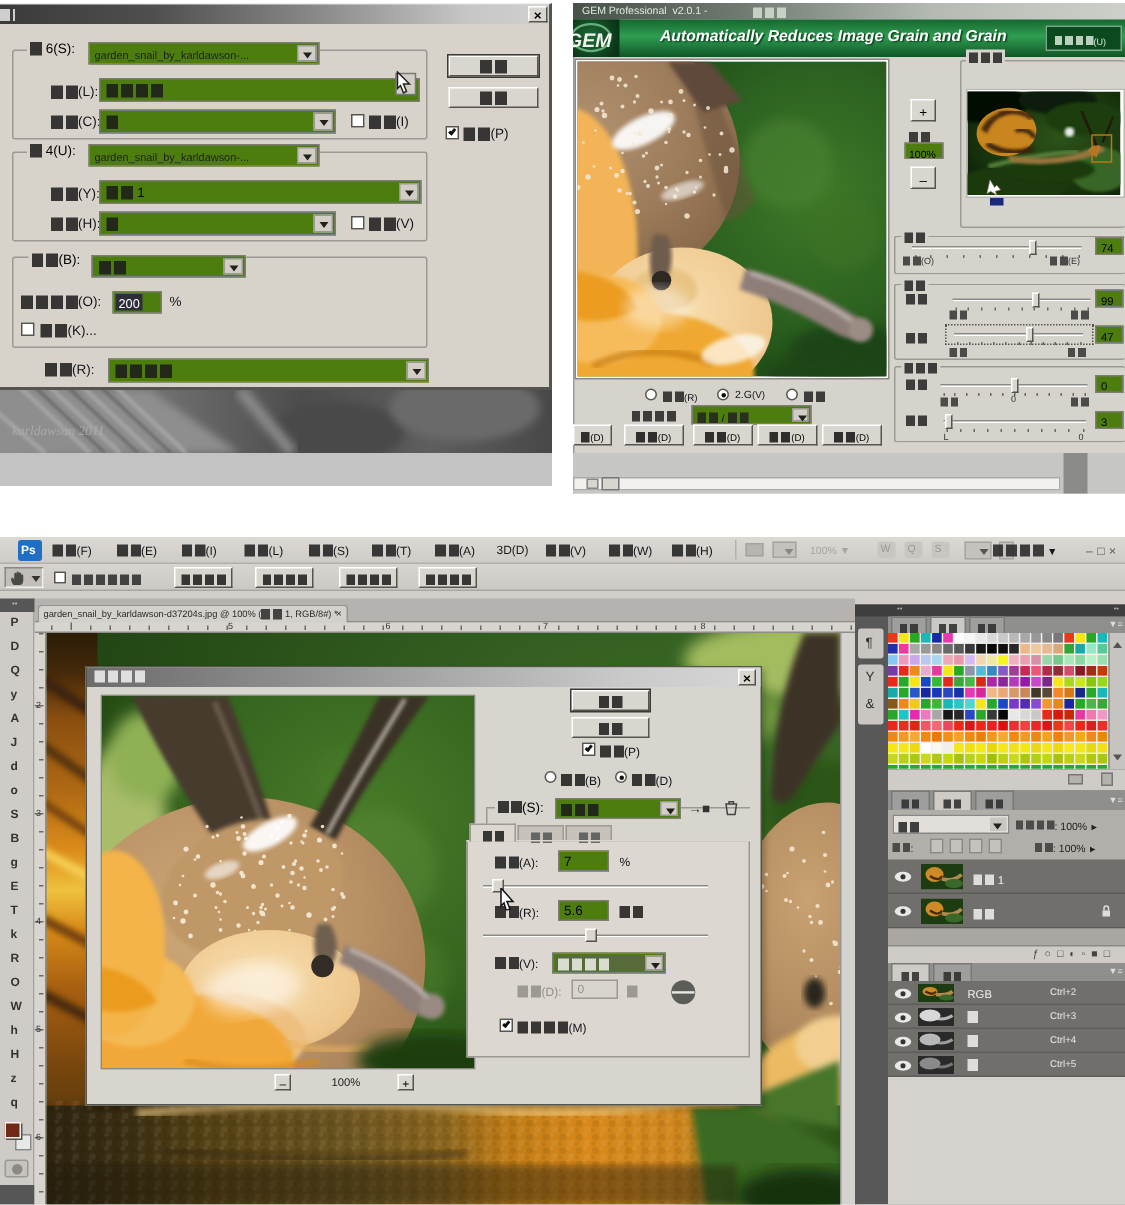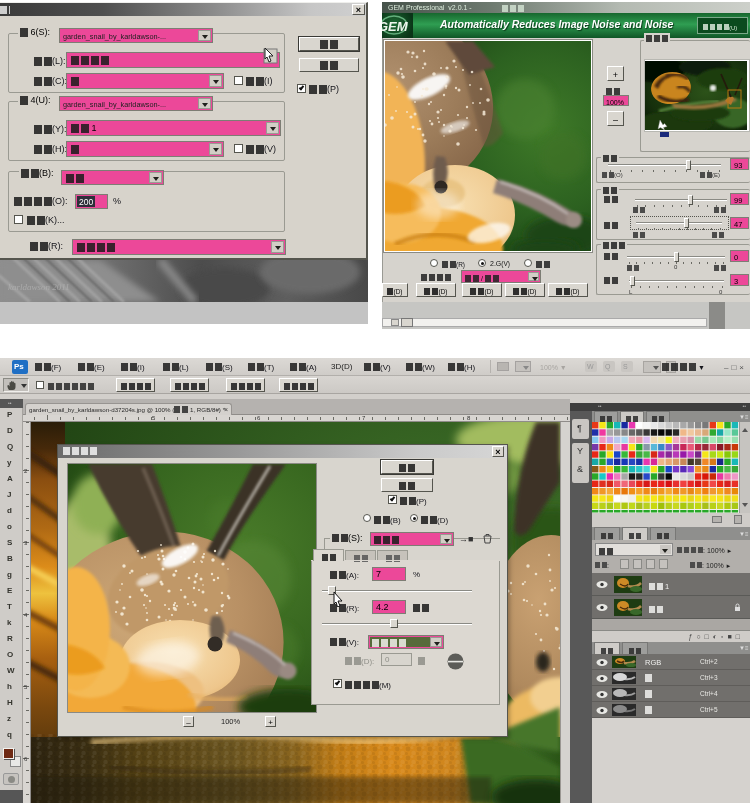--- a/index.html
+++ b/index.html
@@ -1,18 +1,18 @@
 <!DOCTYPE html>
 <html><head><meta charset="utf-8"><style>
 *{margin:0;padding:0;box-sizing:border-box}
 body{width:750px;height:803px;background:#fff;font-family:"Liberation Sans",sans-serif;position:relative;overflow:hidden;font-size:9px;line-height:1}
 i,span,div{line-height:1}
 .z{display:inline-block;vertical-align:middle;opacity:.85;margin-top:-1px}
 .ab{position:absolute}
-.fld{position:absolute;background:#ec4899;border:1px solid #7d7d74}
+.fld{position:absolute;background:#4d7c0f;border:1px solid #7d7d74}
 .btn{position:absolute;background:#d9d6cf;border:1px solid;border-color:#fff #55554e #55554e #fff;text-align:center}
 .btn>b{position:absolute;left:0;right:0;font-weight:normal;text-align:center}
 .tri{position:absolute;width:0;height:0;border:3px solid transparent;border-top:4px solid #20201c}
 .arw{position:absolute;right:1px;top:1px;bottom:1px;width:13px;background:#d2cec6;border:1px solid #9a9a92}
 .cb{position:absolute;width:9px;height:9px;background:#fff;border:1px solid #55554e}
 .ck{position:absolute;left:1px;top:1px;width:5px;height:3px;border-left:2px solid #111;border-bottom:2px solid #111;transform:rotate(-50deg)}
 .rd{position:absolute;width:8px;height:8px;background:#fff;border:1px solid #55554e;border-radius:50%}
 .rdot{position:absolute;left:2px;top:2px;width:3px;height:3px;background:#111;border-radius:50%}
 .gb{position:absolute;border:1px solid #9a9a92;border-radius:2px}
 .t{position:absolute;white-space:nowrap}
@@ -150,21 +150,21 @@
 <div class="ab" style="left:382px;top:2px;width:368px;height:327px;background:#d6d3cd;border-left:1px solid #9a9a94"></div>
 <div class="ab" style="left:382px;top:2px;width:368px;height:11px;background:linear-gradient(90deg,#46524a,#6e7a70 30%,#b4bab2 65%,#cdd0ca)">
     <span style="position:absolute;left:6px;top:2px;font-size:7px;color:#dcecdc">GEM Professional&nbsp;&nbsp;v2.0.1 - </span>
     <span style="position:absolute;left:120px;top:2px"><i class="z" style="width:22px;height:7px;background:repeating-linear-gradient(90deg,#d0e0d0 0 6px,transparent 6px 8px)"></i></span>
   </div>
 <div class="ab" style="left:382px;top:13px;width:368px;height:25px;background:linear-gradient(180deg,#17672e,#2f9e52 45%,#0f5626)"></div>
 <div class="ab" style="left:382px;top:13px;width:31px;height:25px;background:radial-gradient(circle at 40% 45%,#1e6a34,#0a3518 80%)"><svg width="31" height="25">
       <ellipse cx="12" cy="12" rx="13" ry="9" fill="none" stroke="#7fcf9a" stroke-width="1.5" opacity=".75"></ellipse>
       <text x="-4" y="18" font-size="13" font-weight="bold" font-style="italic" fill="#eef6ee" font-family="Liberation Sans">GEM</text>
     </svg></div>
-<div class="t" style="left:440px;top:19px;font-size:10.5px;color:#fff;font-weight:bold;font-style:italic;text-shadow:1px 1px 1px #0a3a18">Automatically Reduces Image Noise and Noise</div>
+<div class="t" style="left:440px;top:19px;font-size:10.5px;color:#fff;font-weight:bold;font-style:italic;text-shadow:1px 1px 1px #0a3a18">Automatically Reduces Image Grain and Grain</div>
 <div class="ab" style="left:697px;top:17px;width:51px;height:17px;background:#0b4a1e;border:1px solid #7aa888">
     <span style="position:absolute;left:5px;top:5px"><i class="z" style="width:26px;height:6px;background:repeating-linear-gradient(90deg,#d8e8d8 0 5px,transparent 5px 7px)"></i><span style="font-size:6px;color:#d8e8d8">(U)</span></span>
   </div>
 <div class="ab" style="left:384px;top:40px;width:208px;height:212px;border:1px solid #fff;outline:1px solid #8a8a84"></div>
 <svg class="ab" style="left:385px;top:41px" width="206" height="210" viewBox="0 0 206 210">
 <defs>
 <radialGradient id="gbk" cx=".78" cy=".42" r=".72">
         <stop offset="0" stop-color="#3f7a28"></stop>
         <stop offset=".55" stop-color="#2c6120"></stop>
         <stop offset="1" stop-color="#1b4414"></stop>
@@ -342,21 +342,21 @@
     <i style="position:absolute;left:32px;top:0;width:1px;height:2px;background:#6a6a64"></i>
     <i style="position:absolute;left:43px;top:0;width:1px;height:2px;background:#6a6a64"></i>
     <i style="position:absolute;left:54px;top:0;width:1px;height:2px;background:#6a6a64"></i>
     <i style="position:absolute;left:65px;top:0;width:1px;height:2px;background:#6a6a64"></i>
     <i style="position:absolute;left:76px;top:0;width:1px;height:2px;background:#6a6a64"></i>
     <i style="position:absolute;left:87px;top:0;width:1px;height:2px;background:#6a6a64"></i>
     <i style="position:absolute;left:98px;top:0;width:1px;height:2px;background:#6a6a64"></i>
     <i style="position:absolute;left:109px;top:0;width:1px;height:2px;background:#6a6a64"></i>
   </div>
 <div class="fld" style="left:730px;top:158px;width:19px;height:12px">
-    <span style="position:absolute;left:3px;top:2px;white-space:nowrap"><span style="font-size:7.5px">93</span></span>
+    <span style="position:absolute;left:3px;top:2px;white-space:nowrap"><span style="font-size:7.5px">74</span></span>
   </div>
 <div class="t" style="left:602px;top:172px;font-size:6px;color:#333;"><i class="z" style="width:12px;height:6px;background:repeating-linear-gradient(90deg,#333 0 5px,transparent 5px 7px)"></i><span style="font-size:6px">(O)</span></div>
 <div class="t" style="left:700px;top:172px;font-size:6px;color:#333;"><i class="z" style="width:12px;height:6px;background:repeating-linear-gradient(90deg,#333 0 5px,transparent 5px 7px)"></i><span style="font-size:6px">(E)</span></div>
 <div class="gb" style="left:596px;top:189px;width:154px;height:51px;border-right:none"></div>
 <div class="ab" style="left:601px;top:185px;background:#d6d3cd;padding:1px 2px"><i class="z" style="width:14px;height:7px;background:repeating-linear-gradient(90deg,#222 0 6px,transparent 6px 8px)"></i></div>
 <div class="t" style="left:604px;top:195px;font-size:9px;color:#14141a;"><i class="z" style="width:14px;height:7px;background:repeating-linear-gradient(90deg,#222 0 6px,transparent 6px 8px)"></i></div>
 <div class="ab" style="left:635px;top:199px;width:92px;height:2px;background:#8a8a84;border-bottom:1px solid #fff"></div>
 <div class="ab" style="left:688px;top:195px;width:5px;height:10px;background:#d9d6cf;border:1px solid;border-color:#fff #55554e #55554e #fff"></div>
 <div class="ab" style="left:637px;top:205px;width:88px;height:3px;">
     <i style="position:absolute;left:0px;top:0;width:1px;height:2px;background:#6a6a64"></i>
@@ -1411,21 +1411,21 @@
     <span style="position:absolute;left:3px;top:2px;white-space:nowrap">7</span>
   </div>
 <div class="t" style="left:413px;top:571px;font-size:8px;color:#14141a;">%</div>
 <div class="ab" style="left:322px;top:590px;width:150px;height:2px;background:#8a8a84;border-bottom:1px solid #fff"></div>
 <div class="ab" style="left:328px;top:586px;width:8px;height:9px;background:#d9d6cf;border:1px solid;border-color:#fff #55554e #55554e #fff"></div>
 <svg class="ab" style="left:332px;top:592px;z-index:3" width="12" height="15">
     <path d="M2 0 L10 9 L6 9 L8 14 L5.5 15 L4 10 L2 12 Z" fill="#fff" stroke="#111" stroke-width="1"></path>
   </svg>
 <div class="t" style="left:330px;top:604px;font-size:9px;color:#14141a;"><i class="z" style="width:16px;height:8px;background:repeating-linear-gradient(90deg,#1a1a1a 0 7px,transparent 7px 9px)"></i><span style="font-size:8px">(R): </span></div>
 <div class="fld" style="left:372px;top:600px;width:34px;height:14px">
-    <span style="position:absolute;left:3px;top:2px;white-space:nowrap">4.2</span>
+    <span style="position:absolute;left:3px;top:2px;white-space:nowrap">5.6</span>
   </div>
 <div class="t" style="left:413px;top:604px;font-size:9px;color:#14141a;"><i class="z" style="width:16px;height:8px;background:repeating-linear-gradient(90deg,#1a1a1a 0 7px,transparent 7px 9px)"></i></div>
 <div class="ab" style="left:322px;top:623px;width:150px;height:2px;background:#8a8a84;border-bottom:1px solid #fff"></div>
 <div class="ab" style="left:390px;top:619px;width:8px;height:9px;background:#d9d6cf;border:1px solid;border-color:#fff #55554e #55554e #fff"></div>
 <div class="t" style="left:330px;top:638px;font-size:9px;color:#14141a;"><i class="z" style="width:16px;height:8px;background:repeating-linear-gradient(90deg,#1a1a1a 0 7px,transparent 7px 9px)"></i><span style="font-size:8px">(V): </span></div>
 <div class="fld" style="left:368px;top:635px;width:76px;height:14px">
     <span style="position:absolute;left:1px;top:1px;bottom:1px;right:12px;background:#566a3a"></span>
     <span style="position:absolute;left:3px;top:3px;z-index:2"><i class="z" style="width:34px;height:8px;background:repeating-linear-gradient(90deg,#f0f0ea 0 7px,transparent 7px 9px)"></i></span>
     <span class="arw" style="width:12px">
       <i class="tri" style="left:3px;top:4px"></i>

